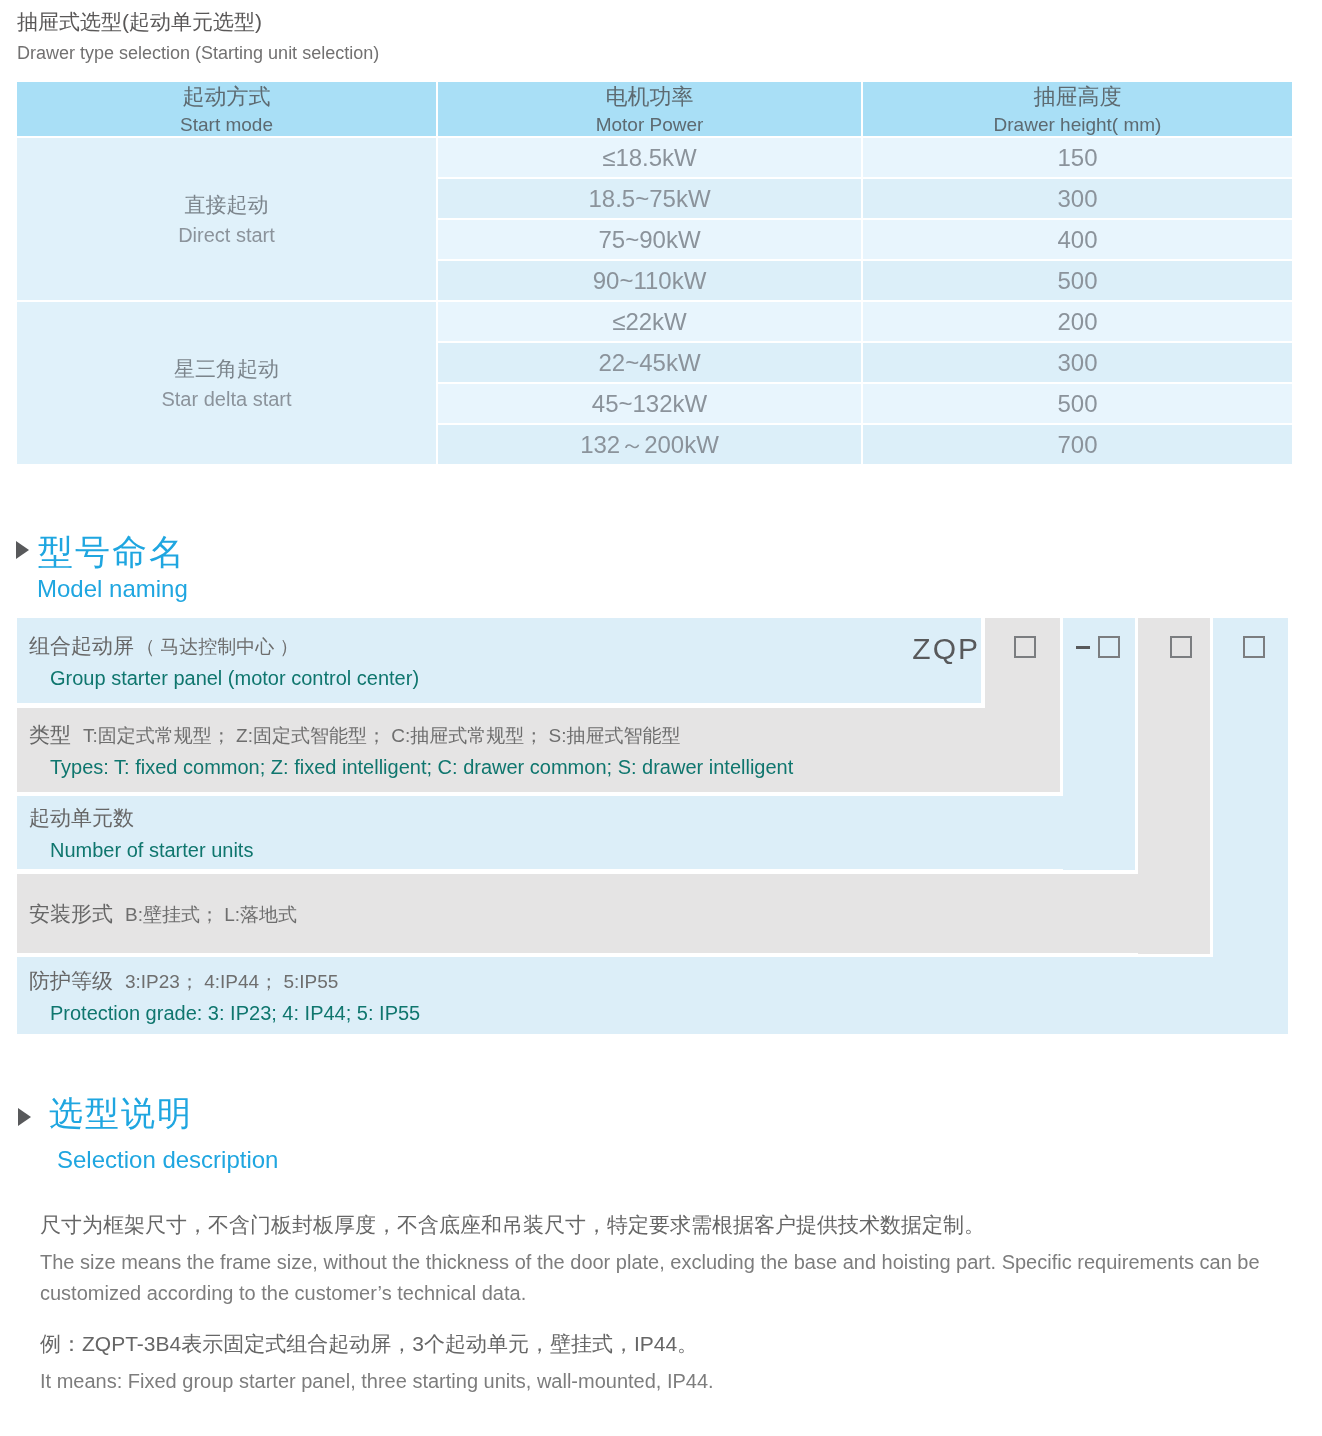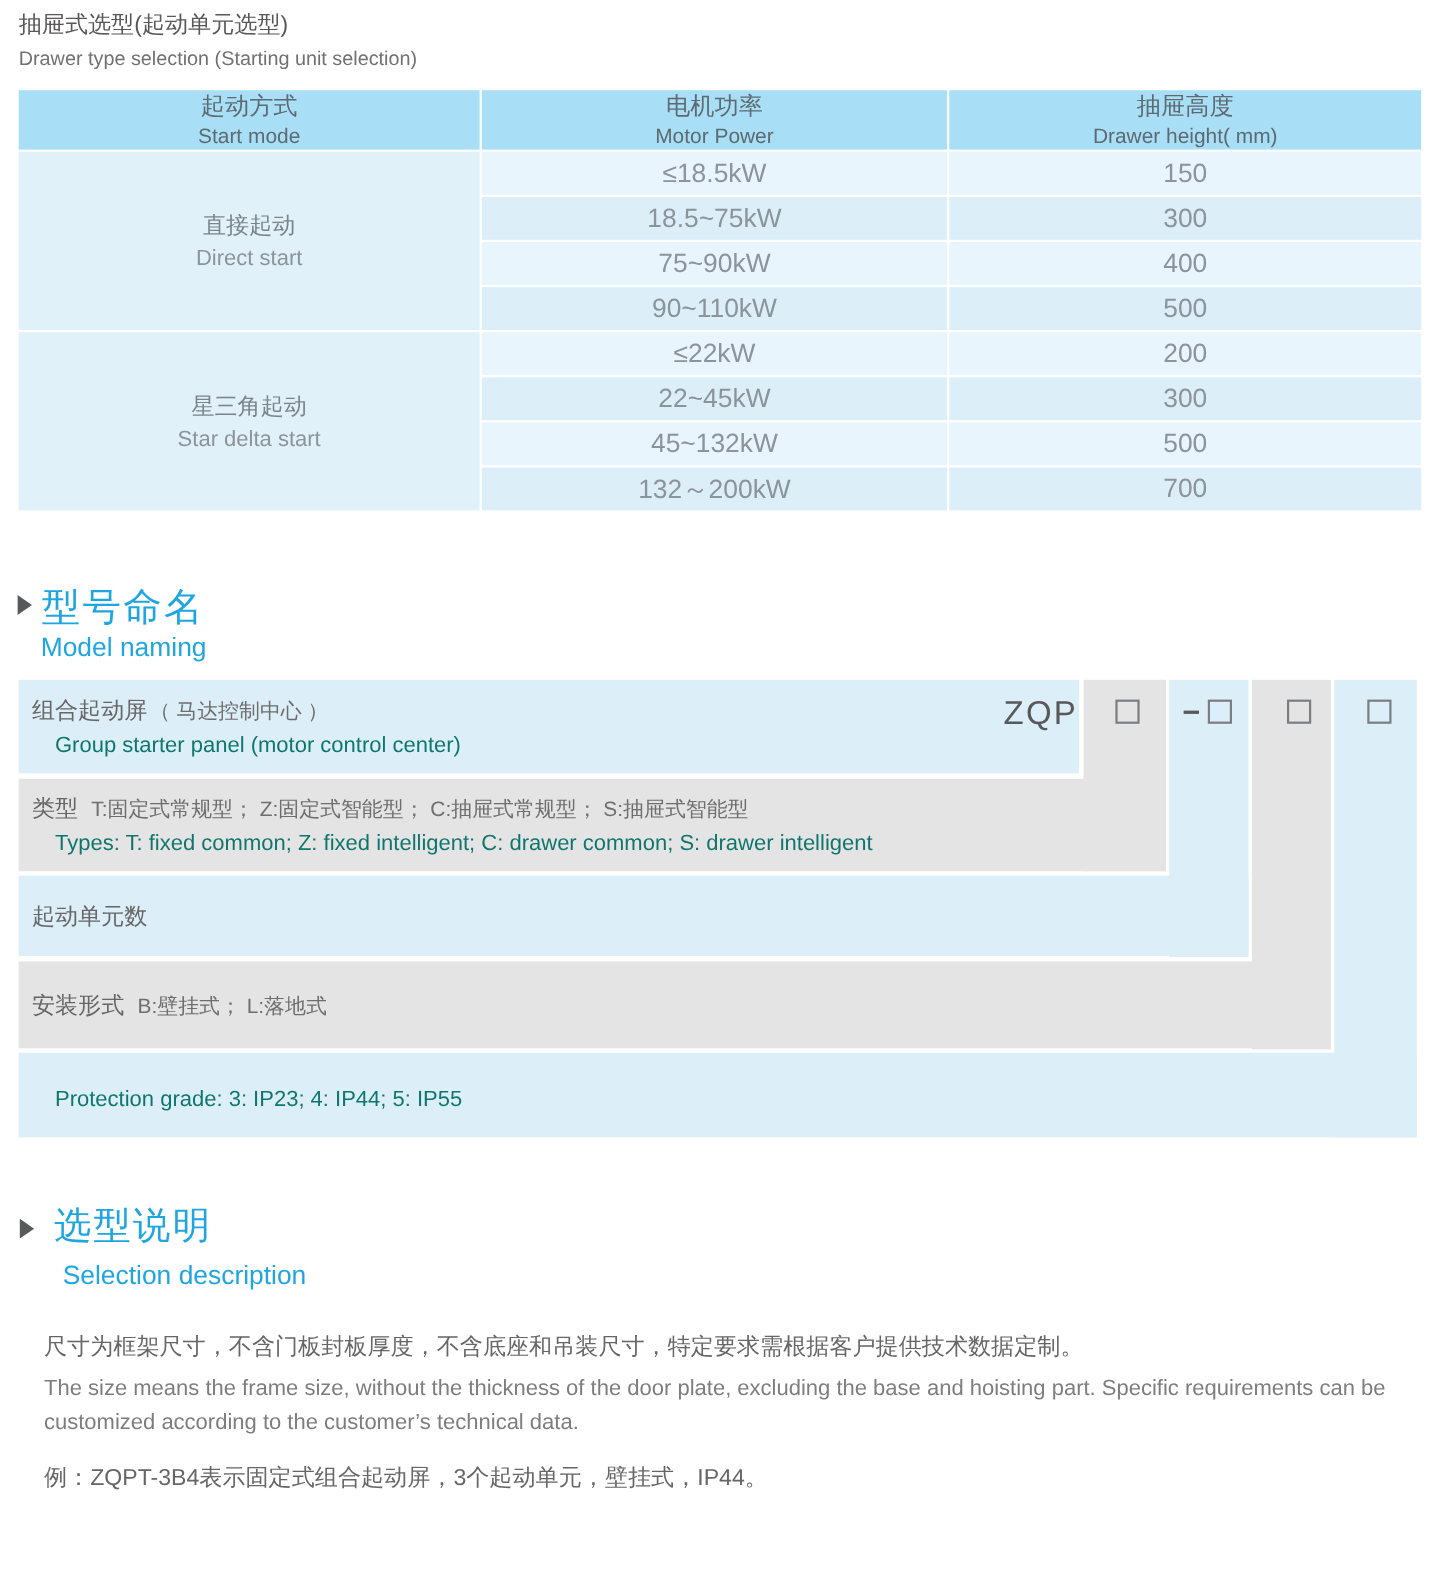--- a/index.html
+++ b/index.html
@@ -162,37 +162,40 @@
   <div class="band b1 blue">
     <div class="zh-line"><span>组合起动屏</span><span class="zh-detail" style="margin-left:2px;">（ 马达控制中心 ）</span></div>
     <div class="en-line">Group starter panel (motor control center)</div>
   </div>
   <div class="band b2 gray">
     <div class="zh-line"><span>类型</span><span class="zh-detail">T:固定式常规型； Z:固定式智能型； C:抽屉式常规型； S:抽屉式智能型</span></div>
     <div class="en-line">Types: T: fixed common; Z: fixed intelligent; C: drawer common; S: drawer intelligent</div>
   </div>
   <div class="band b3 blue">
     <div class="zh-line"><span>起动单元数</span></div>
+    <div class="en-line">Number of starter units</div>
   </div>
   <div class="band b4 gray">
     <div class="zh-line"><span>安装形式</span><span class="zh-detail">B:壁挂式； L:落地式</span></div>
   </div>
   <div class="band b5 blue">
+    <div class="zh-line"><span>防护等级</span><span class="zh-detail">3:IP23； 4:IP44； 5:IP55</span></div>
     <div class="en-line">Protection grade: 3: IP23; 4: IP44; 5: IP55</div>
   </div>
 
   <div class="code-prefix">ZQP</div>
   <div class="code-box cb1"></div>
   <div class="dash"></div>
   <div class="code-box cb2"></div>
   <div class="code-box cb3"></div>
   <div class="code-box cb4"></div>
 
   <div class="tri tri-sel"></div>
   <div class="sec-title-zh sel-title-zh">选型说明</div>
   <div class="sec-title-en sel-title-en">Selection description</div>
   <div class="desc">
       <p class="zh">尺寸为框架尺寸，不含门板封板厚度，不含底座和吊装尺寸，特定要求需根据客户提供技术数据定制。</p>
       <p class="en">The size means the frame size, without the thickness of the door plate, excluding the base and hoisting part. Specific requirements can be customized according to the customer’s technical data.</p>
       <p class="zh">例：ZQPT-3B4表示固定式组合起动屏，3个起动单元，壁挂式，IP44。</p>
+      <p class="en">It means: Fixed group starter panel, three starting units, wall-mounted, IP44.</p>
     </div>
 
 </div>
 
 </body></html>

